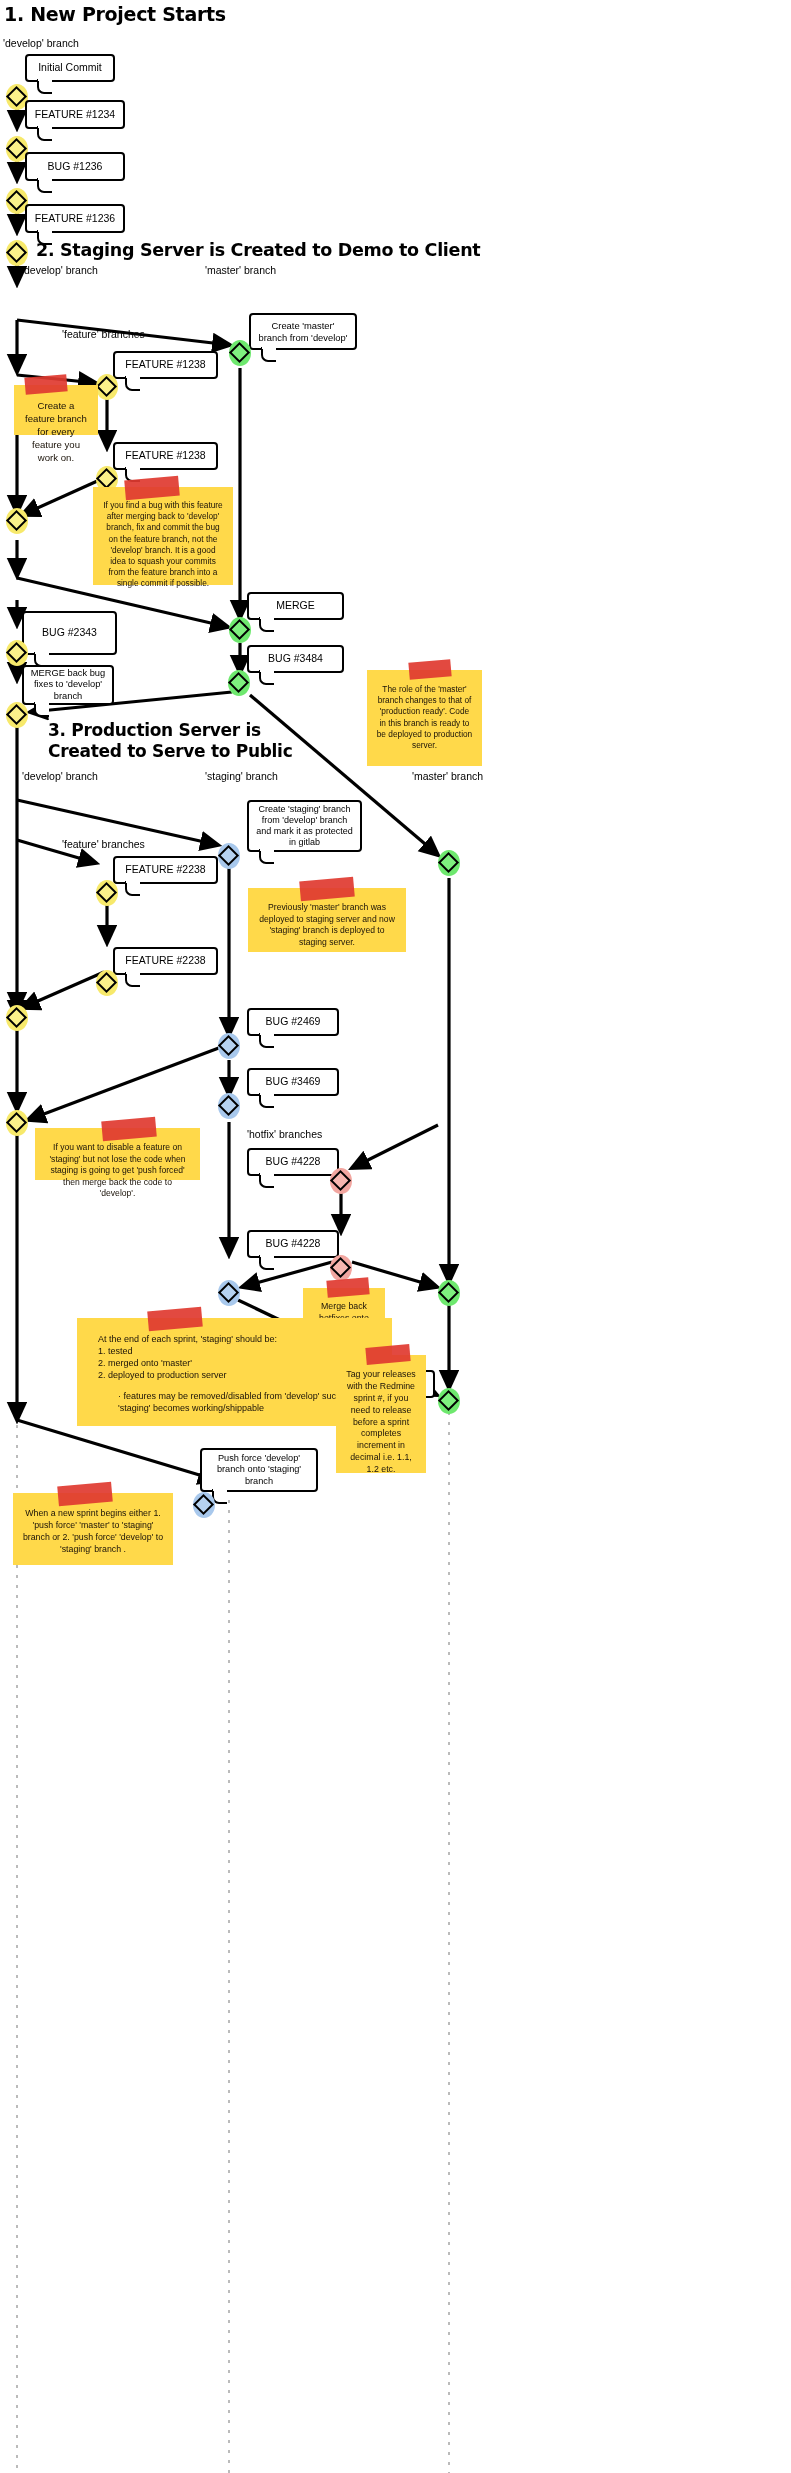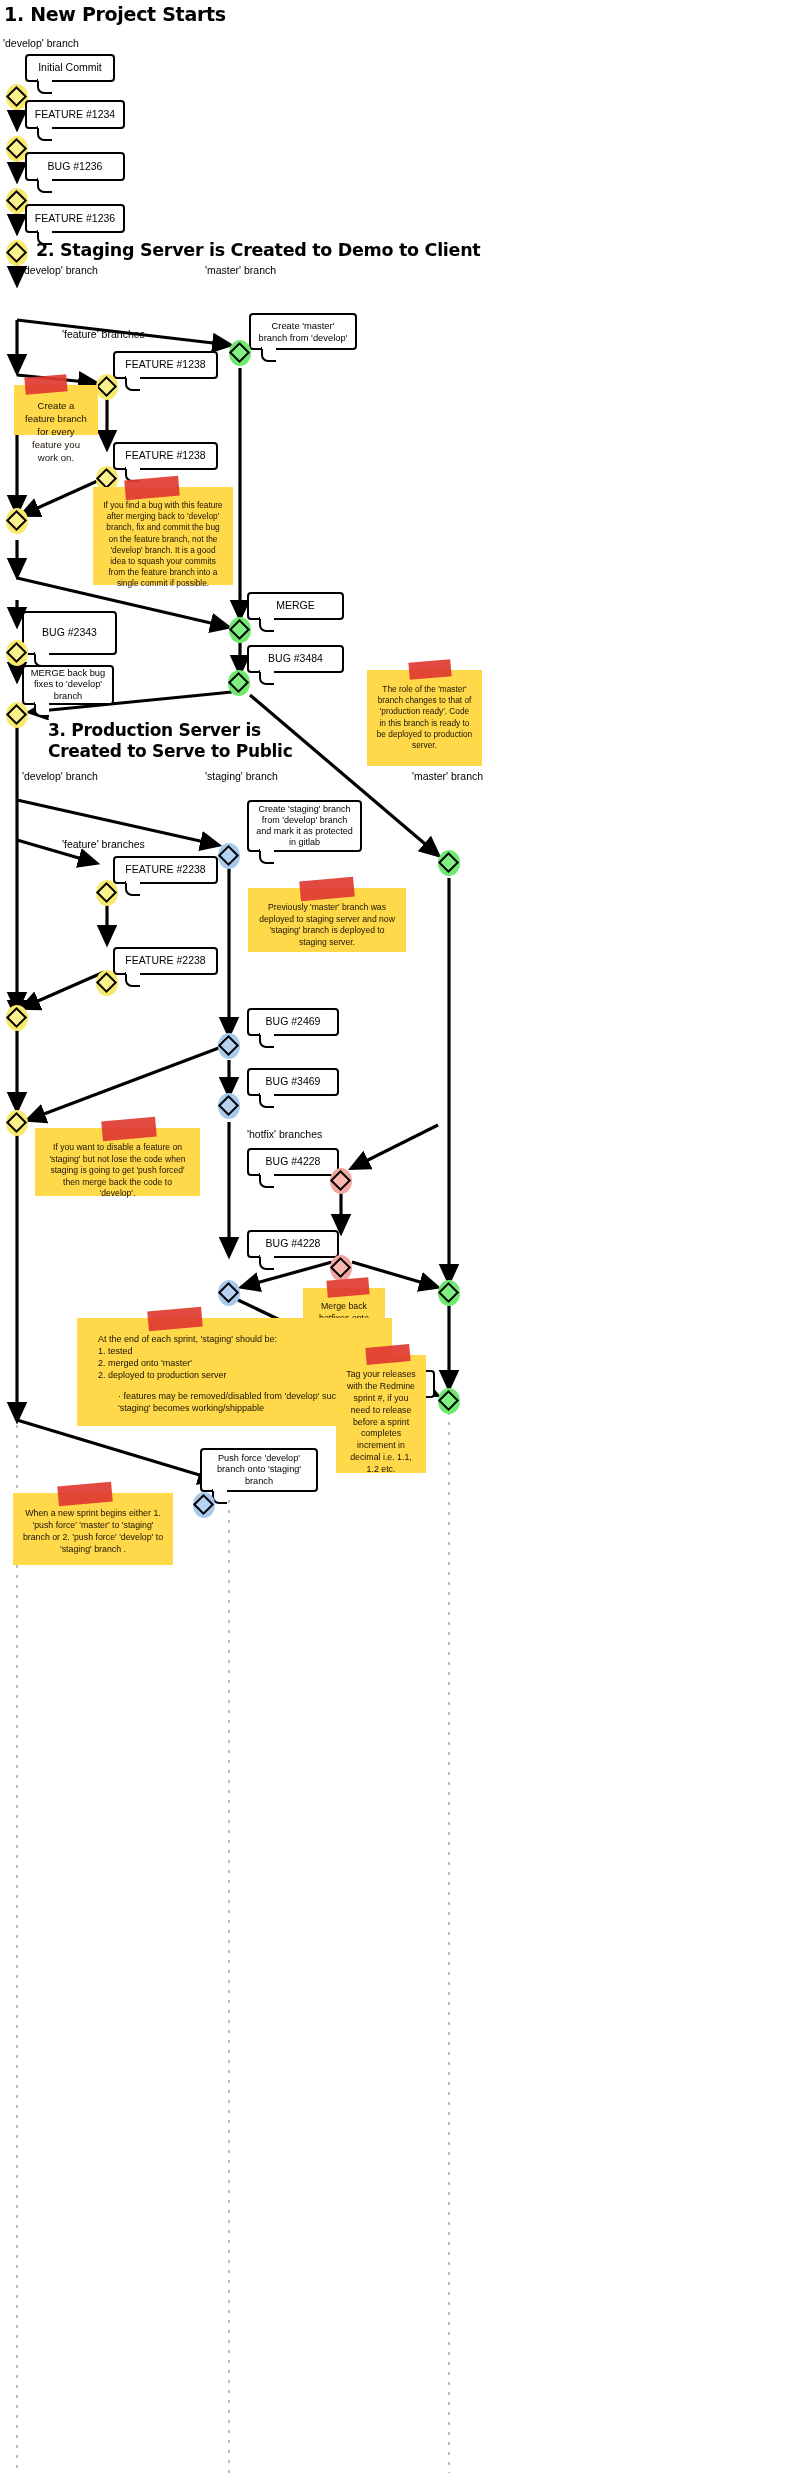--- a/index.html
+++ b/index.html
@@ -327,21 +327,21 @@
       <div class="dia"></div>
   </div>
 
   <div class="branch-label" style="left:247px;top:1128px;">'hotfix' branches</div>
 
   <div class="node yellow" style="left:6px;top:1110px;">
     <div class="outer"></div>
       <div class="dia"></div>
   </div>
 
-  <div class="sticky" style="left:35px;top:1128px;width:165px;height:68px;font-size:8.6px;padding-top:14px;">
+  <div class="sticky" style="left:35px;top:1128px;width:165px;height:52px;font-size:8.6px;padding-top:14px;">
     <span class="tape" style="left:57%;"></span>
     <span>If you want to disable a feature on 'staging' but not lose the code when staging is going to get 'push forced' then merge back the code to 'develop'.</span>
   </div>
 
   <div class="bubble" style="left:247px;top:1148px;width:92px;height:28px;">
     <span>BUG #4228</span>
     <span class="tail"></span>
   </div>
   <div class="node pink" style="left:330px;top:1168px;">
     <div class="outer"></div>

